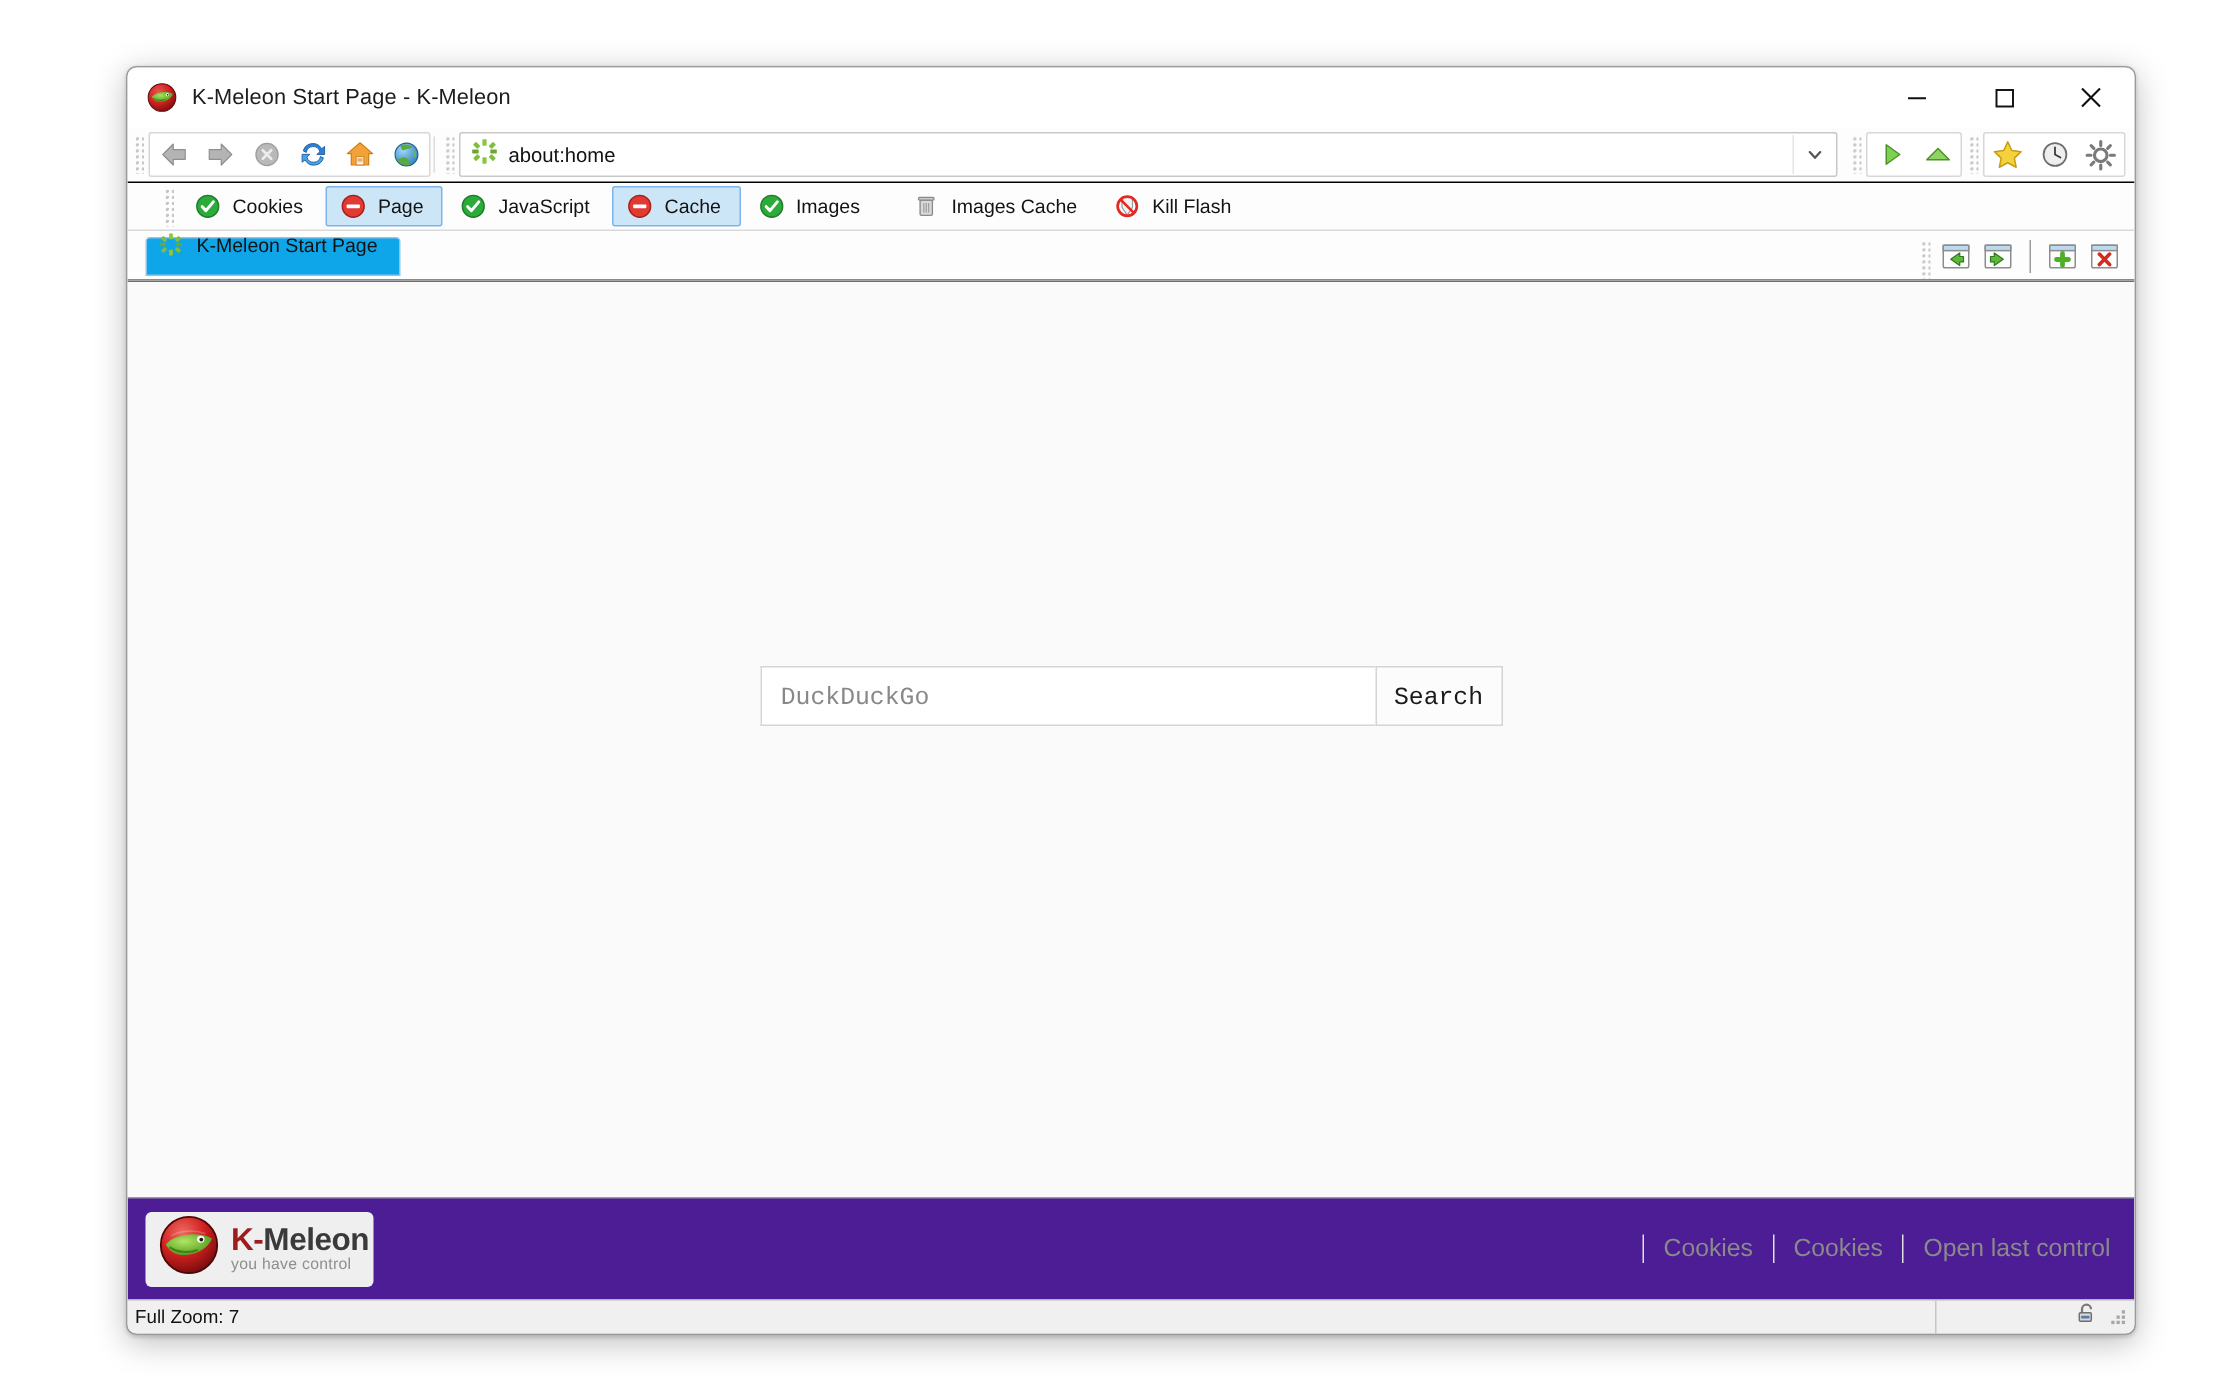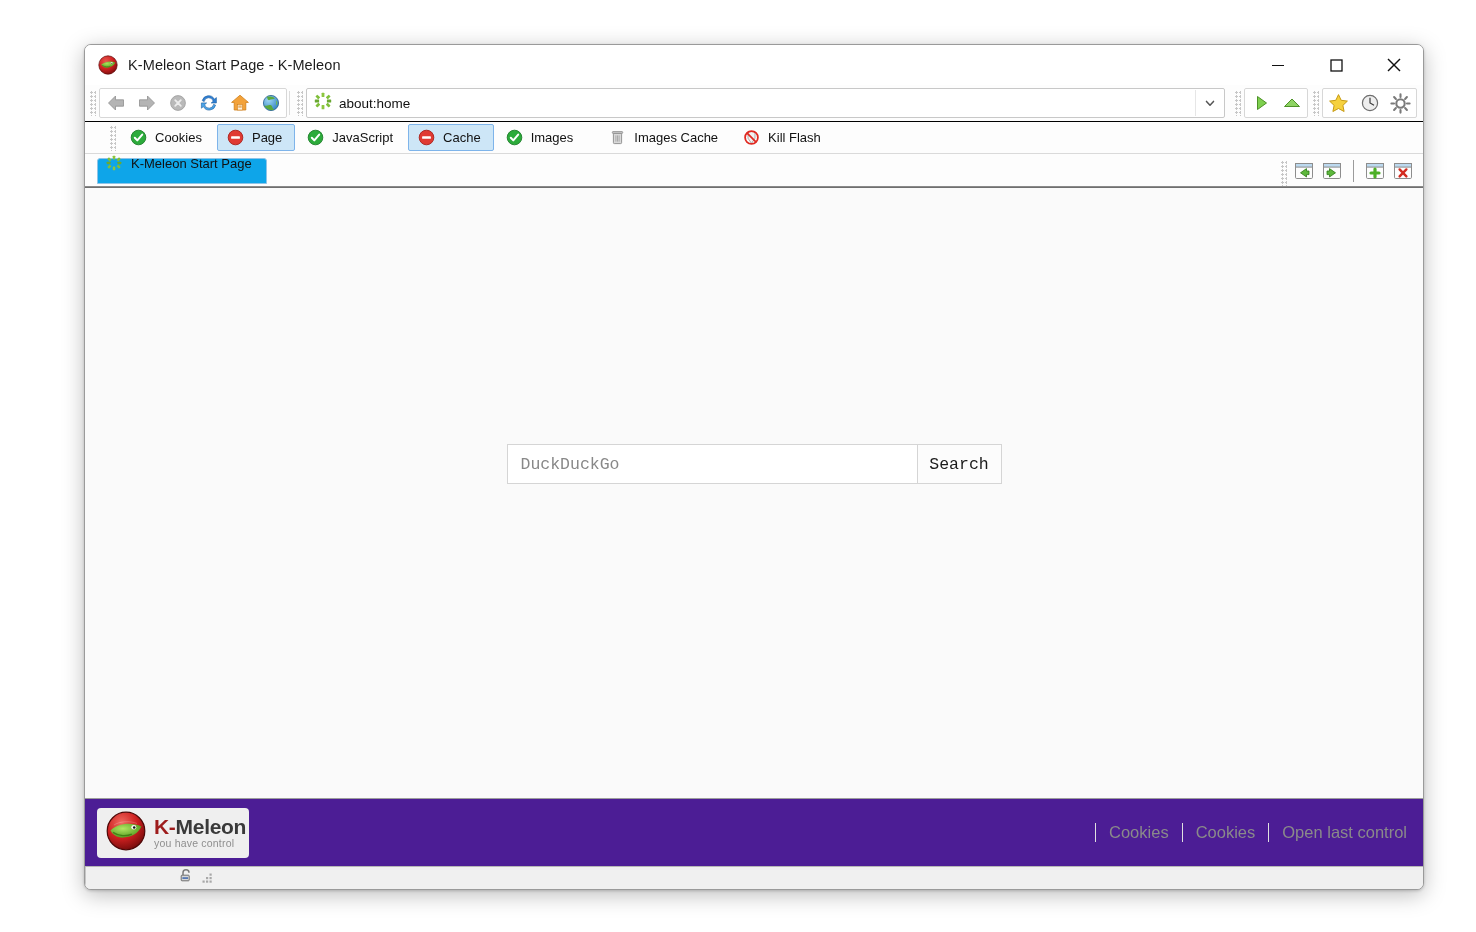--- a/index.html
+++ b/index.html
@@ -706,20 +706,21 @@
 
         <div class="footer-links">
           <a class="flink">Cookies</a>
           <a class="flink">Cookies</a>
           <a class="flink">Open last control</a>
         </div>
       </div>
     </div>
 
     <div class="statusbar">
+      <span class="status-text">Full Zoom: 7</span>
       <span class="status-sep"></span>
       <span class="status-pane">
         <span>
           <svg width="16" height="16" viewBox="0 0 16 16">
             <path d="M5 7 L5 4.8 A3 3 0 0 1 11 4.8" fill="none" stroke="#7b7b7b" stroke-width="1.5"></path>
             <rect x="3.2" y="7.2" width="8" height="5.6" rx="0.8" fill="#d7d7d7" stroke="#6f6f6f" stroke-width="1"></rect>
             <rect x="4.4" y="9.2" width="5.6" height="1.8" fill="#5578b4"></rect>
           </svg>
         </span>
         <span class="resize-grip">

